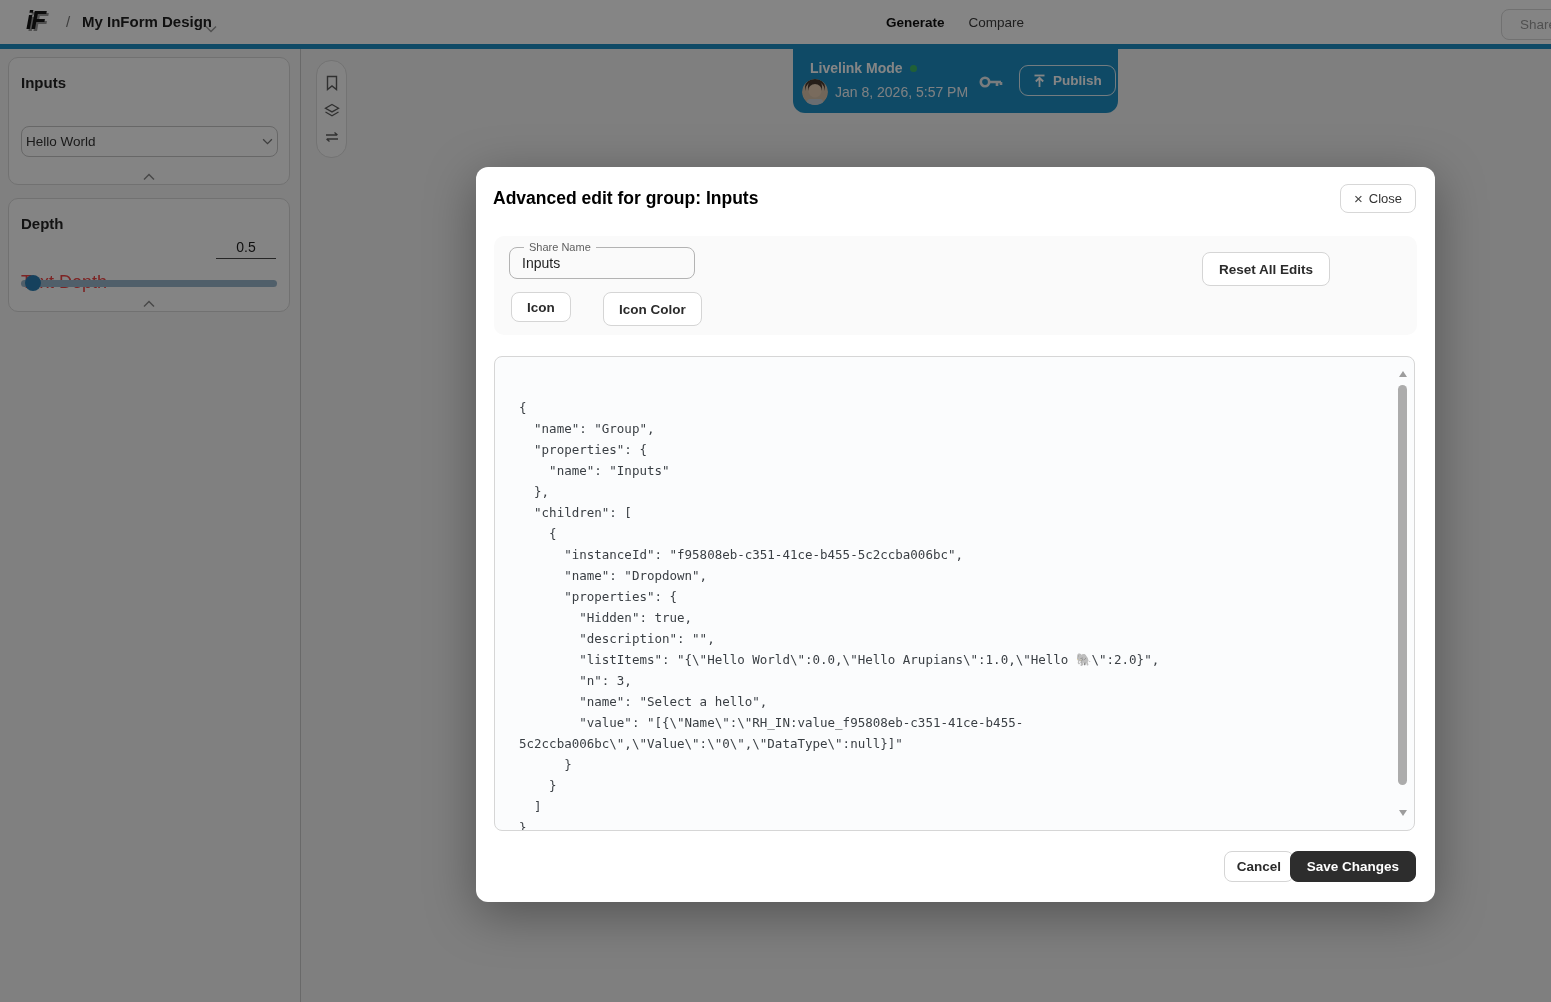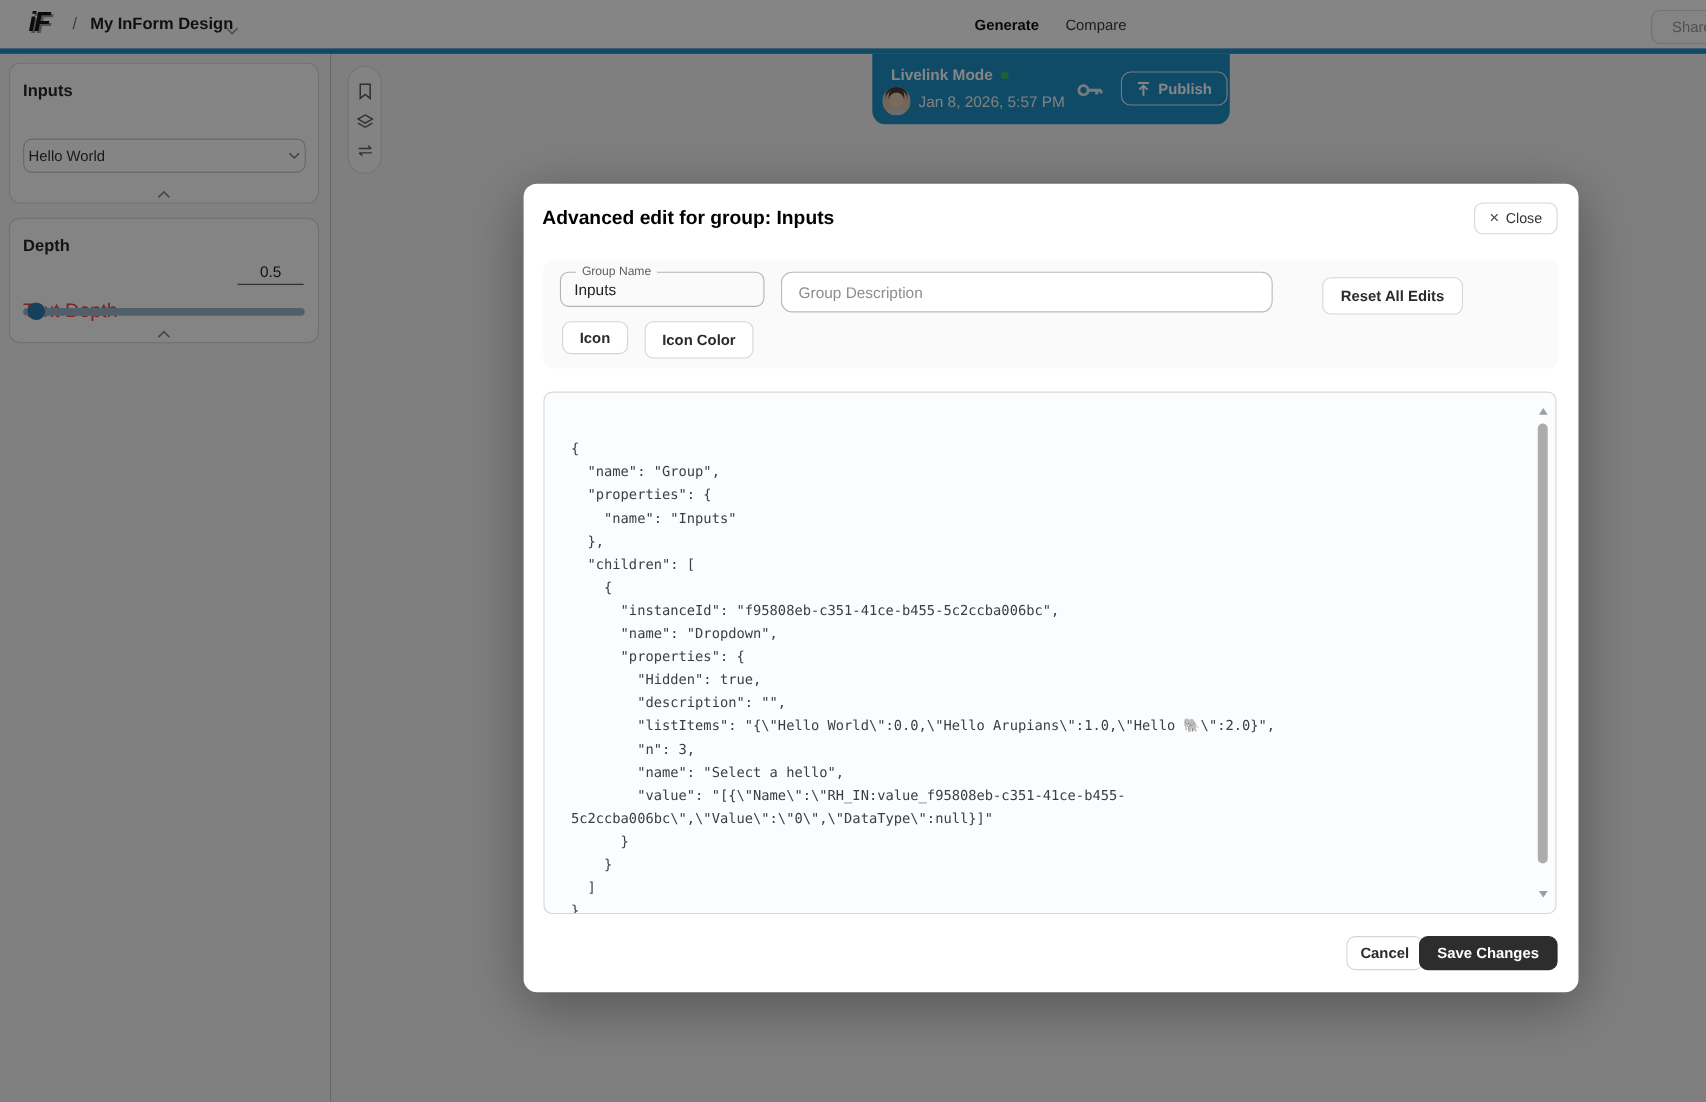--- a/index.html
+++ b/index.html
@@ -59,21 +59,21 @@
 
   .form-section { position:absolute; left:18px; top:69px; width:923px; height:99px; background:#fafafa; border-radius:10px; }
   .gn-fieldset { position:absolute; left:15px; top:5px; width:186px; height:38px; border:1px solid #b3b3b3; border-radius:8px; padding:0 8px; }
   .gn-fieldset legend { margin-left:6px; padding:0 5px; font-size:11px; color:#5f5f5f; }
   .gn-input { width:100%; border:none; outline:none; background:transparent; font-size:14px; color:#1f1f1f; font-family:inherit; padding:2px 4px 0 4px; }
   .desc-input { position:absolute; left:216px; top:11px; width:447px; height:37px; border:1px solid #b9b9b9; border-radius:10px; padding:0 15px; font-size:14px; color:#222; background:#fff; font-family:inherit; outline:none; }
   .desc-input::placeholder { color:#8d8d8d; }
   .btn { background:#fff; border:1px solid #d5d5d5; border-radius:8px; font-size:13.5px; font-weight:600; color:#2b2b2b; cursor:pointer; font-family:inherit; display:flex; align-items:center; justify-content:center; }
   .reset-btn { position:absolute; right:87px; top:16px; height:31px; padding:16px 16px; }
   .icon-btn { position:absolute; left:17px; top:56px; height:30px; padding:0 15px; }
-  .iconcolor-btn { position:absolute; left:92px; top:56px; height:30px; padding:16px 15px; }
+  .iconcolor-btn { position:absolute; left:109px; top:56px; height:30px; padding:16px 15px; }
 
   .code-box { position:absolute; left:18px; top:189px; width:921px; height:475px; background:#fbfcfd; border:1px solid #d6d6d6; border-radius:8px; overflow:hidden; }
   .code-box pre { position:absolute; inset:0; padding:40px 44px 0 24px; font-family:"DejaVu Sans Mono", monospace; font-size:12.5px; line-height:21px; color:#3a3f44; white-space:pre; overflow:hidden; }
   .sb { position:absolute; right:5px; top:12px; bottom:12px; width:12px; }
   .sb-thumb { position:absolute; left:1px; top:16px; width:9px; height:400px; background:#acacac; border-radius:5px; cursor:pointer; }
   .sb-up { position:absolute; left:2px; top:2px; width:0; height:0; border-left:4px solid transparent; border-right:4px solid transparent; border-bottom:6px solid #9d9d9d; }
   .sb-down { position:absolute; left:2px; bottom:2px; width:0; height:0; border-left:4px solid transparent; border-right:4px solid transparent; border-top:6px solid #9d9d9d; }
 
   .cancel-btn { position:absolute; right:141px; top:684px; height:31px; padding:0 12px; }
   .save-btn { position:absolute; right:19px; top:684px; height:31px; padding:0 16px; background:#2d2d2d; border:1px solid #2d2d2d; border-radius:8px; color:#fff; font-size:13.5px; font-weight:600; cursor:pointer; font-family:inherit; }
@@ -192,24 +192,23 @@
 
   <div class="modal">
     <div class="modal-title">Advanced edit for group: Inputs</div>
     <button class="close-btn">
       <span class="close-x">×</span>
       <span>Close</span>
     </button>
 
     <div class="form-section">
       <fieldset class="gn-fieldset">
-        <legend>Group Name</legend>
+        <legend>Share Name</legend>
         <input class="gn-input" type="text" value="Inputs" style="">
       </fieldset>
-      <input class="desc-input" type="text" placeholder="Group Description" style="">
       <button class="btn reset-btn">Reset All Edits</button>
       <button class="btn icon-btn">Icon</button>
       <button class="btn iconcolor-btn">Icon Color</button>
     </div>
 
     <div class="code-box">
       <pre>{
   "name": "Group",
   "properties": {
     "name": "Inputs"

